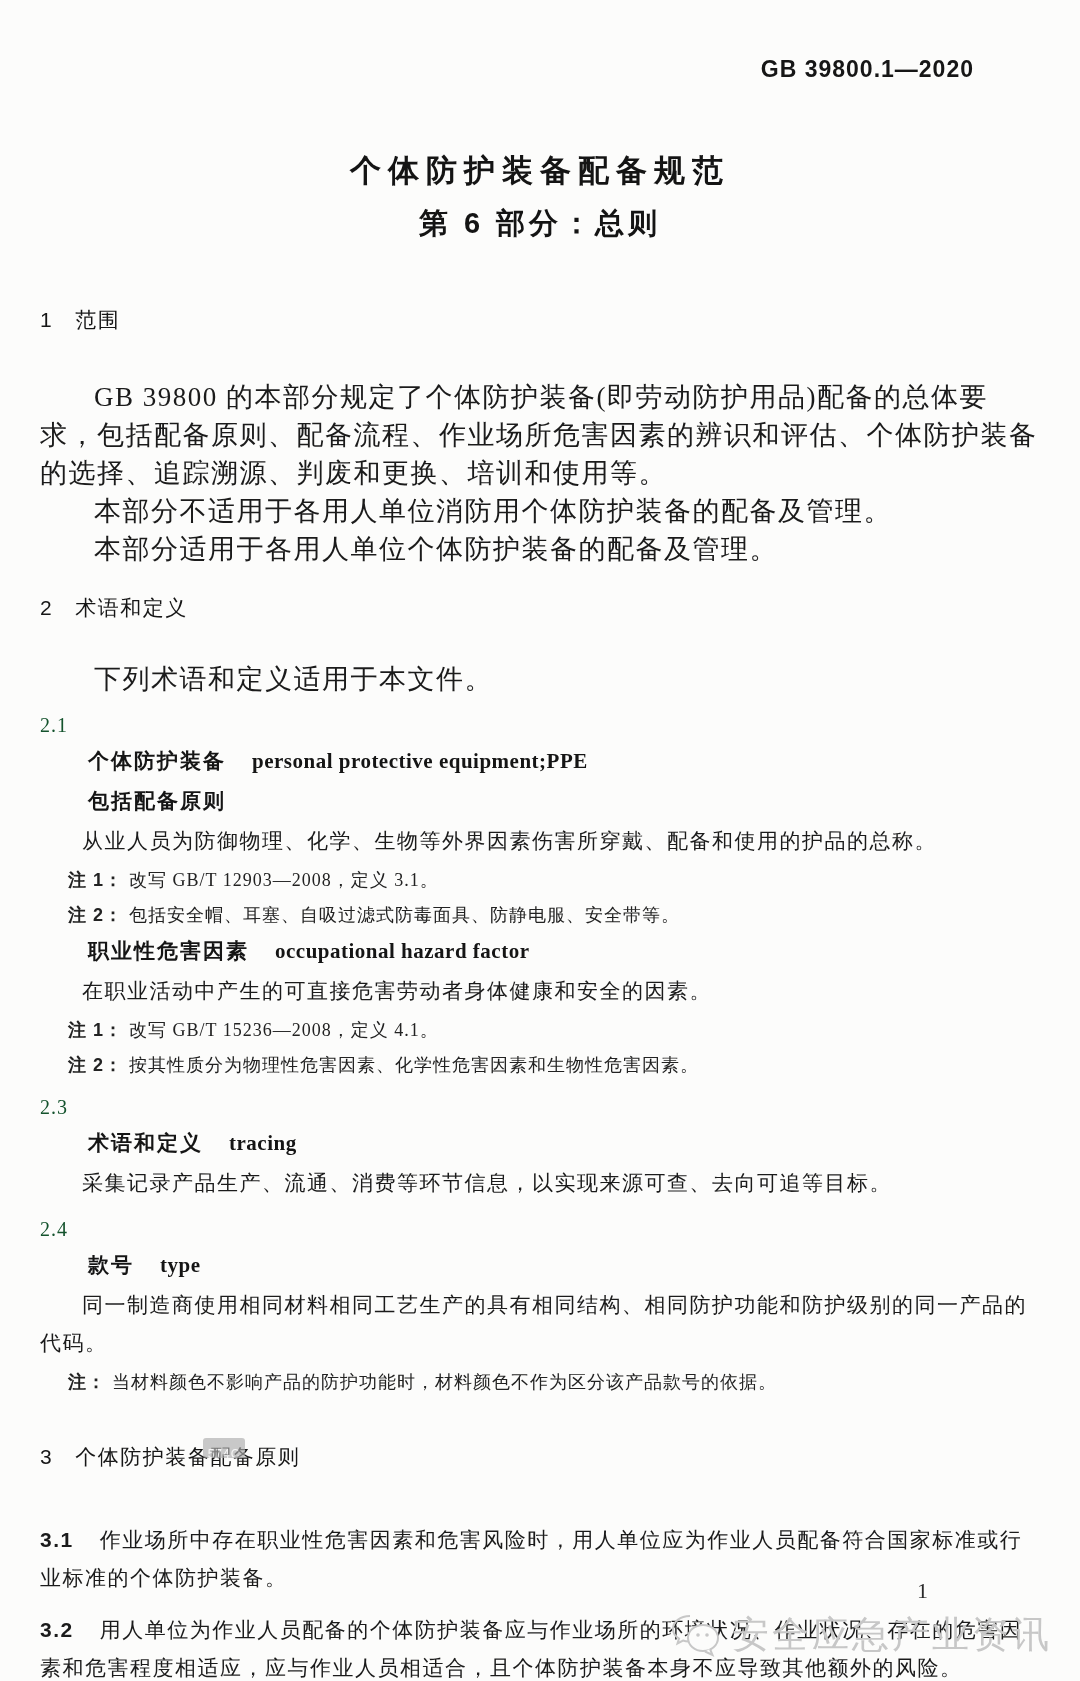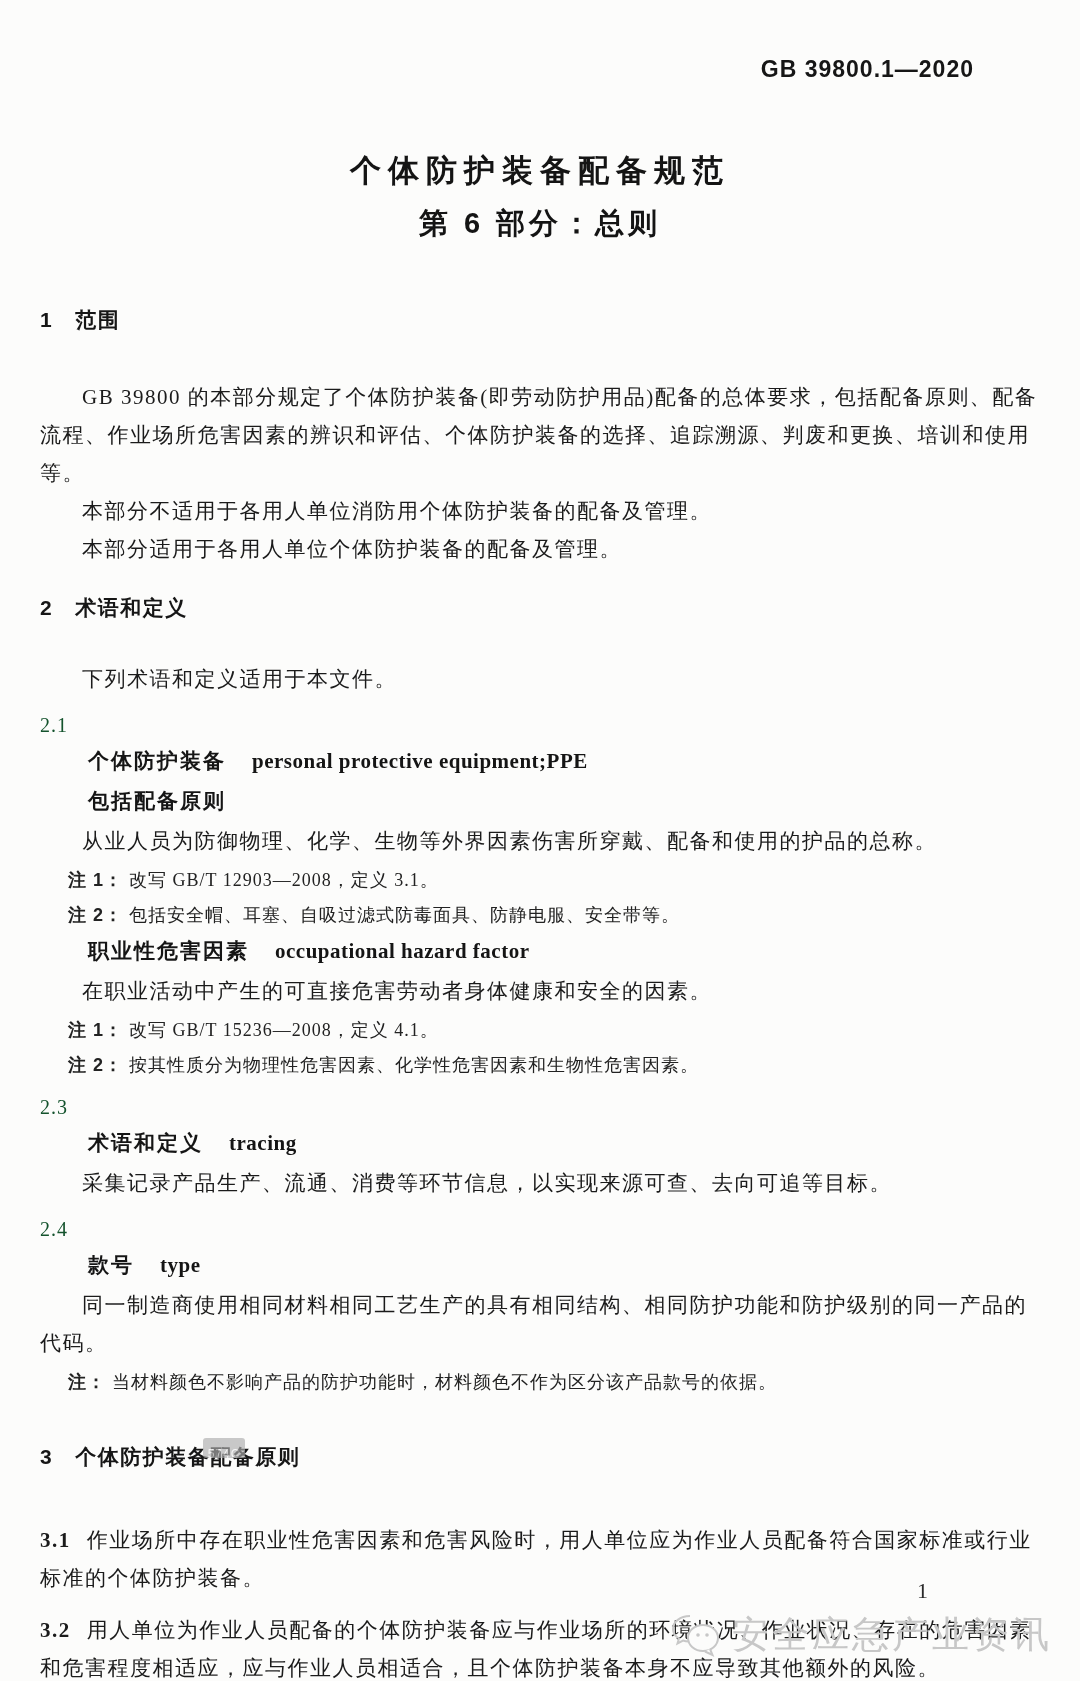--- a/index.html
+++ b/index.html
@@ -50,33 +50,33 @@
     margin-top: 12px;
     font-family: "Liberation Sans", "DejaVu Sans", sans-serif;
     font-weight: bold;
     font-size: 29px;
     letter-spacing: 4px;
     color: #141414;
   }
   
   .sec-heading {
     font-family: "Liberation Sans", "DejaVu Sans", sans-serif;
-    font-weight: bold;
+    font-weight: normal;
     font-size: 21px;
     letter-spacing: 1.5px;
     color: #161616;
     line-height: 28px;
   }
   .sec-heading .sec-num { margin-right: 22px; }
   .sh-1 { margin-top: 62px; }
   .sh-2 { margin-top: 26px; }
   .sh-3 { margin-top: 46px; }
   
   .para {
-    font-size: 21px;
+    font-size: 27px;
     line-height: 38px;
     letter-spacing: 1.5px;
     color: #1b1b1b;
     text-indent: 2em;
     margin: 0;
   }
   .para.first { margin-top: 44px; }
   
   .term-number {
     margin-top: 12px;
@@ -130,23 +130,23 @@
   .clause {
     font-size: 21px;
     line-height: 38px;
     letter-spacing: 1.5px;
     margin: 0;
     color: #1b1b1b;
   }
   .clause.c-first { margin-top: 50px; }
   .clause + .clause { margin-top: 14px; }
   .clause-num {
-    font-family: Liberation Serif, serif;
-    font-weight: bold;
-    margin-right: 16px;
+    font-family: Liberation Sans, sans-serif;
+    font-weight: bold;
+    margin-right: 26px;
   }
   
   .page-number {
     position: absolute;
     top: 1578px;
     right: 152px;
     font-size: 22px;
     color: #2a2a2a;
   }
   

